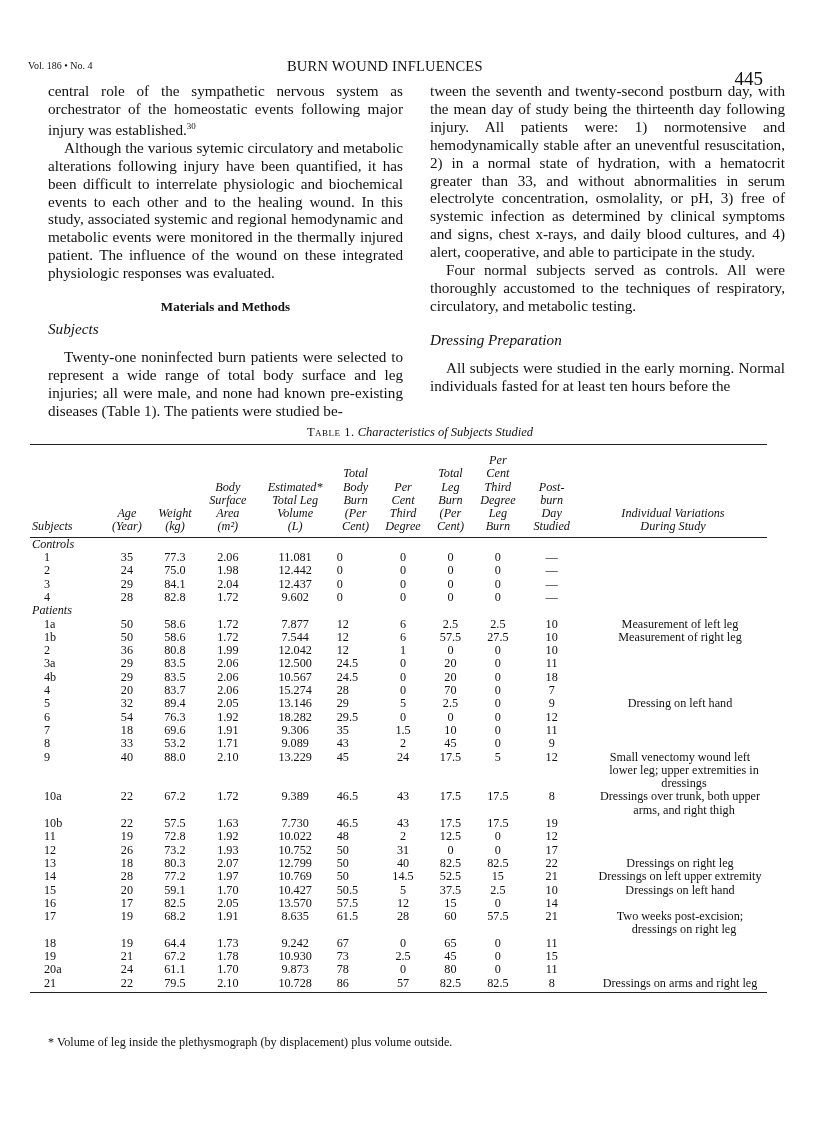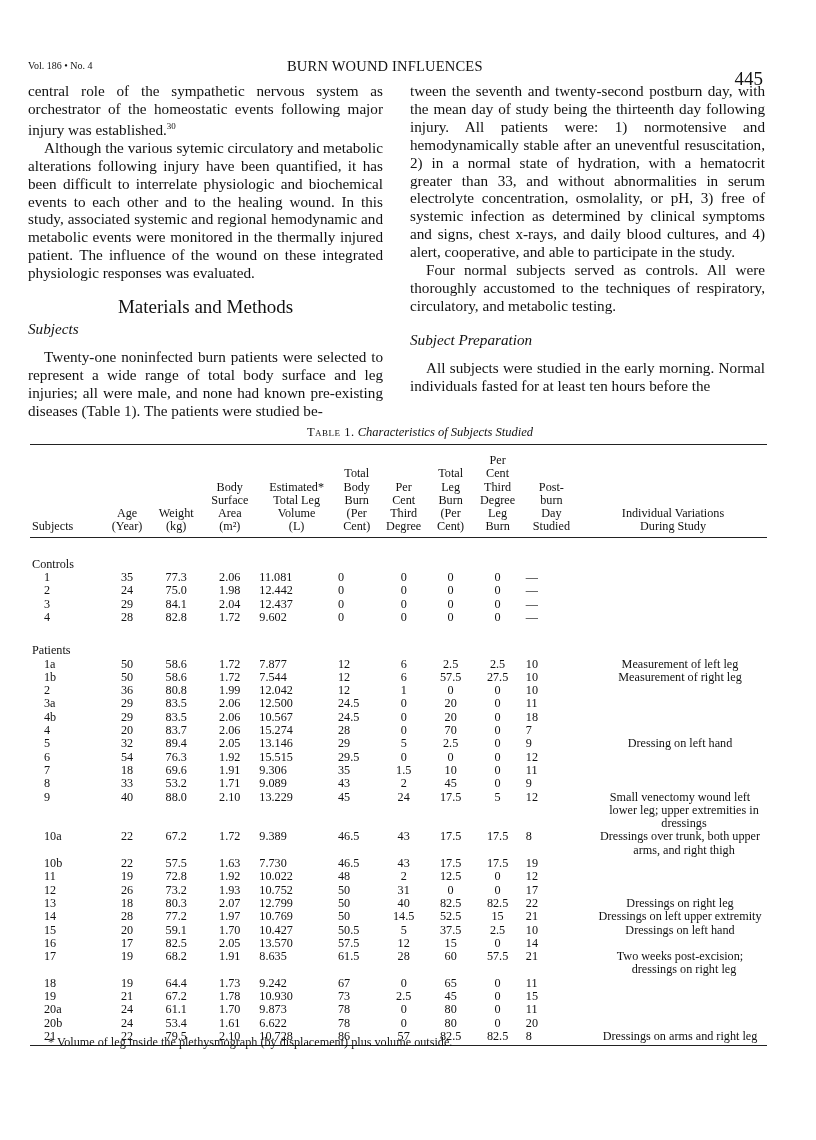--- a/index.html
+++ b/index.html
@@ -9,55 +9,55 @@
   }
   .running-head {
     position: absolute; top: 56px; left: 28px; width: 735px; height: 24px;
   }
   .rh-left { position: absolute; left: 0; top: 4px; font-size: 10px; font-weight: normal; }
   .rh-center { position: absolute; left: 259px; top: 2px; font-size: 14.5px; letter-spacing: 0.2px; }
   .rh-right { position: absolute; right: 0; top: -4px; font-size: 19px; margin-top: 16px; }
 
   .col {
     position: absolute; top: 82px; width: 355px;
-    font-size: 15.2px; line-height: 17.9px; text-align: justify;
+    font-size: 15.2px; line-height: 17.9px; text-align: justify; margin-left: 20px;
   }
   .col-left { left: 28px; }
   .col-right { left: 410px; }
   .col p { margin: 0; }
   .col p.indent { text-indent: 16px; }
-  .section-title { text-align: center; font-weight: normal; margin: 16px 0 4px 0; font-size: 19px; }
+  .section-title { text-align: center; font-weight: bold; margin: 16px 0 4px 0; font-size: 13px; }
   .subhead { font-style: italic; margin: 0 0 10px 0; font-size: 15.2px; }
   .col-right .subhead { margin-top: 16px; }
 
   .table-caption {
     position: absolute; top: 425px; left: 12px; width: 816px; text-align: center;
     font-size: 12.5px;
   }
   .table-caption .lbl { font-variant: small-caps; letter-spacing: 0.5px; }
   .table-caption .ttl { font-style: italic; }
 
   .table-wrap { position: absolute; top: 444px; left: 30px; width: 737px; }
   .rule { border-top: 1.6px solid #222; }
   table { border-collapse: collapse; width: 100%; font-size: 12.2px; line-height: 13.3px; }
   thead th {
     font-weight: normal; vertical-align: bottom; text-align: center;
-    padding: 0 2px 3px 2px; white-space: nowrap;
+    padding: 0 2px 3px 2px; white-space: nowrap; font-style: italic;
   }
   thead th.first { text-align: left; }
   thead tr.spacer td { height: 7px; }
   thead th.bottom-rule { border-bottom: 1.4px solid #222; }
   tbody td { padding: 0 2px; vertical-align: top; white-space: nowrap; }
   td.c-sub { width: 58px; padding-left: 14px; }
   td.c-num { text-align: center; }
-  td.c-r { text-align: left; }
+  td.c-r { text-align: center; }
   td.c-l { text-align: left; }
   td.c-var { white-space: normal; text-align: center; padding-left: 16px; width: 170px; }
   td.c-var .wrap { display: block; text-indent: -8px; padding-left: 8px; }
-  tr.group td { padding-left: 2px; padding-top: 20px; }
+  tr.group td { font-style: italic; padding-left: 2px; padding-top: 0; }
   .table-foot { border-top: 1.4px solid #222; margin-top: 2px; }
   .footnote {
     position: absolute; top: 1035px; left: 48px; font-size: 12.2px;
   }
 </style>
 </head>
 <body>
 
 <div class="running-head">
   <span class="rh-left">Vol. 186 • No. 4</span>
@@ -69,21 +69,21 @@
   <p><span>central role of the sympathetic nervous system as orchestrator of the homeostatic events following major injury was established.</span><sup style="font-size:9px">30</sup></p>
   <p class="indent">Although the various sytemic circulatory and metabolic alterations following injury have been quantified, it has been difficult to interrelate physiologic and biochemical events to each other and to the healing wound. In this study, associated systemic and regional hemodynamic and metabolic events were monitored in the thermally injured patient. The influence of the wound on these integrated physiologic responses was evaluated.</p>
   <div class="section-title">Materials and Methods</div>
   <div class="subhead">Subjects</div>
   <p class="indent">Twenty-one noninfected burn patients were selected to represent a wide range of total body surface and leg injuries; all were male, and none had known pre-existing diseases (Table 1). The patients were studied be-</p>
 </div>
 
 <div class="col col-right">
   <p>tween the seventh and twenty-second postburn day, with the mean day of study being the thirteenth day following injury. All patients were: 1) normotensive and hemodynamically stable after an uneventful resuscitation, 2) in a normal state of hydration, with a hematocrit greater than 33, and without abnormalities in serum electrolyte concentration, osmolality, or pH, 3) free of systemic infection as determined by clinical symptoms and signs, chest x-rays, and daily blood cultures, and 4) alert, cooperative, and able to participate in the study.</p>
   <p class="indent">Four normal subjects served as controls. All were thoroughly accustomed to the techniques of respiratory, circulatory, and metabolic testing.</p>
-  <div class="subhead">Subject Preparation</div>
+  <div class="subhead">Dressing Preparation</div>
   <p class="indent">All subjects were studied in the early morning. Normal individuals fasted for at least ten hours before the</p>
 </div>
 
 <div class="table-caption">
   <span class="lbl">Table 1.</span>
   <span class="ttl">Characteristics of Subjects Studied</span>
 </div>
 
 <div class="table-wrap">
   <div class="rule"></div>
@@ -304,21 +304,21 @@
           <td class="c-r">9</td>
           <td class="c-var">
             <span class="wrap">Dressing on left hand</span>
           </td>
         </tr>
         <tr>
           <td class="c-sub c-l">6</td>
           <td class="c-num">54</td>
           <td class="c-num">76.3</td>
           <td class="c-num">1.92</td>
-          <td class="c-r">15.515</td>
+          <td class="c-r">18.282</td>
           <td class="c-l">29.5</td>
           <td class="c-num">0</td>
           <td class="c-num">0</td>
           <td class="c-num">0</td>
           <td class="c-r">12</td>
           <td class="c-var">
             <span class="wrap"></span>
           </td>
         </tr>
         <tr>
@@ -540,35 +540,20 @@
           <td class="c-l">78</td>
           <td class="c-num">0</td>
           <td class="c-num">80</td>
           <td class="c-num">0</td>
           <td class="c-r">11</td>
           <td class="c-var">
             <span class="wrap"></span>
           </td>
         </tr>
         <tr>
-          <td class="c-sub c-l">20b</td>
-          <td class="c-num">24</td>
-          <td class="c-num">53.4</td>
-          <td class="c-num">1.61</td>
-          <td class="c-r">6.622</td>
-          <td class="c-l">78</td>
-          <td class="c-num">0</td>
-          <td class="c-num">80</td>
-          <td class="c-num">0</td>
-          <td class="c-r">20</td>
-          <td class="c-var">
-            <span class="wrap"></span>
-          </td>
-        </tr>
-        <tr>
           <td class="c-sub c-l">21</td>
           <td class="c-num">22</td>
           <td class="c-num">79.5</td>
           <td class="c-num">2.10</td>
           <td class="c-r">10.728</td>
           <td class="c-l">86</td>
           <td class="c-num">57</td>
           <td class="c-num">82.5</td>
           <td class="c-num">82.5</td>
           <td class="c-r">8</td>

